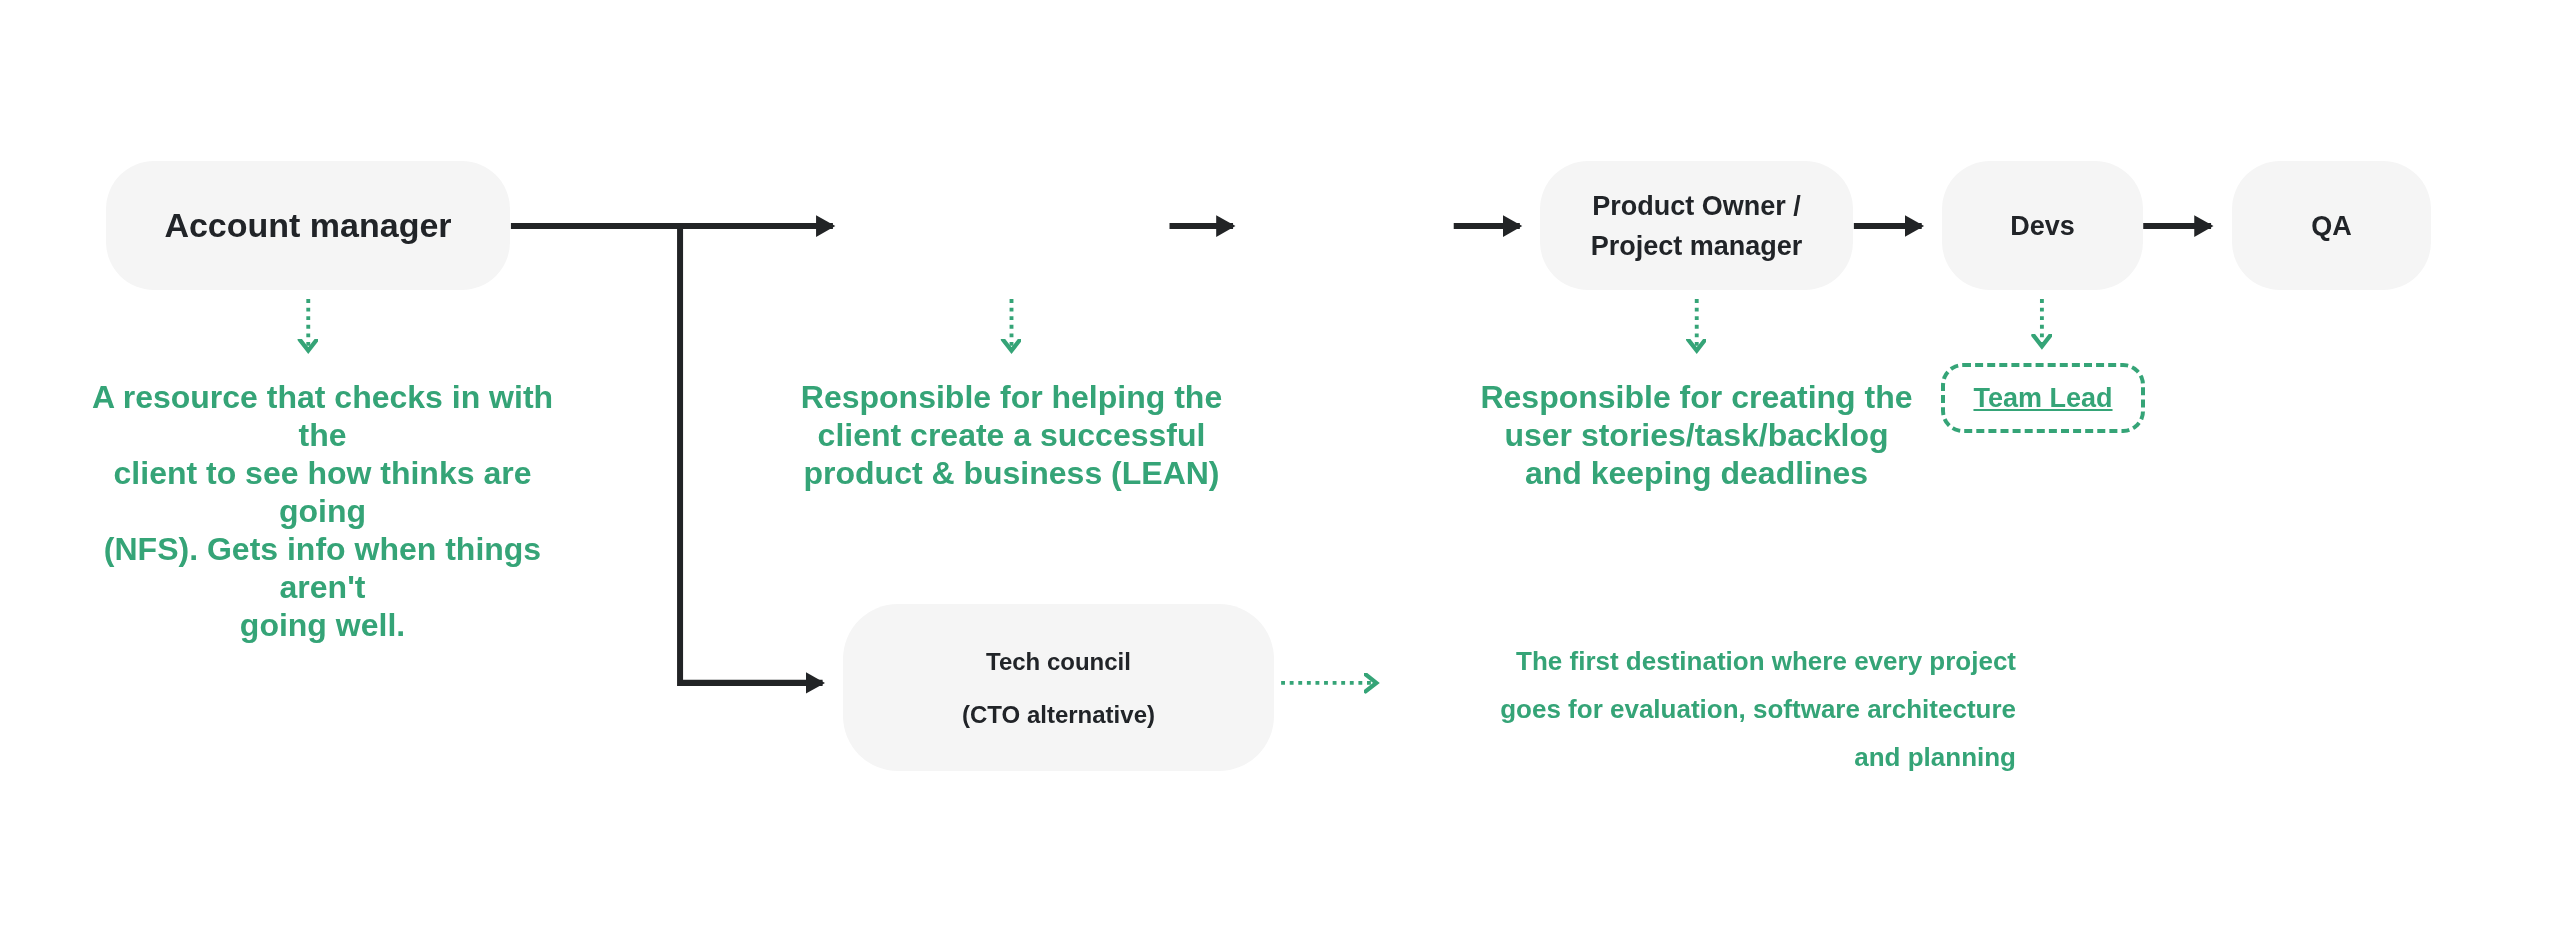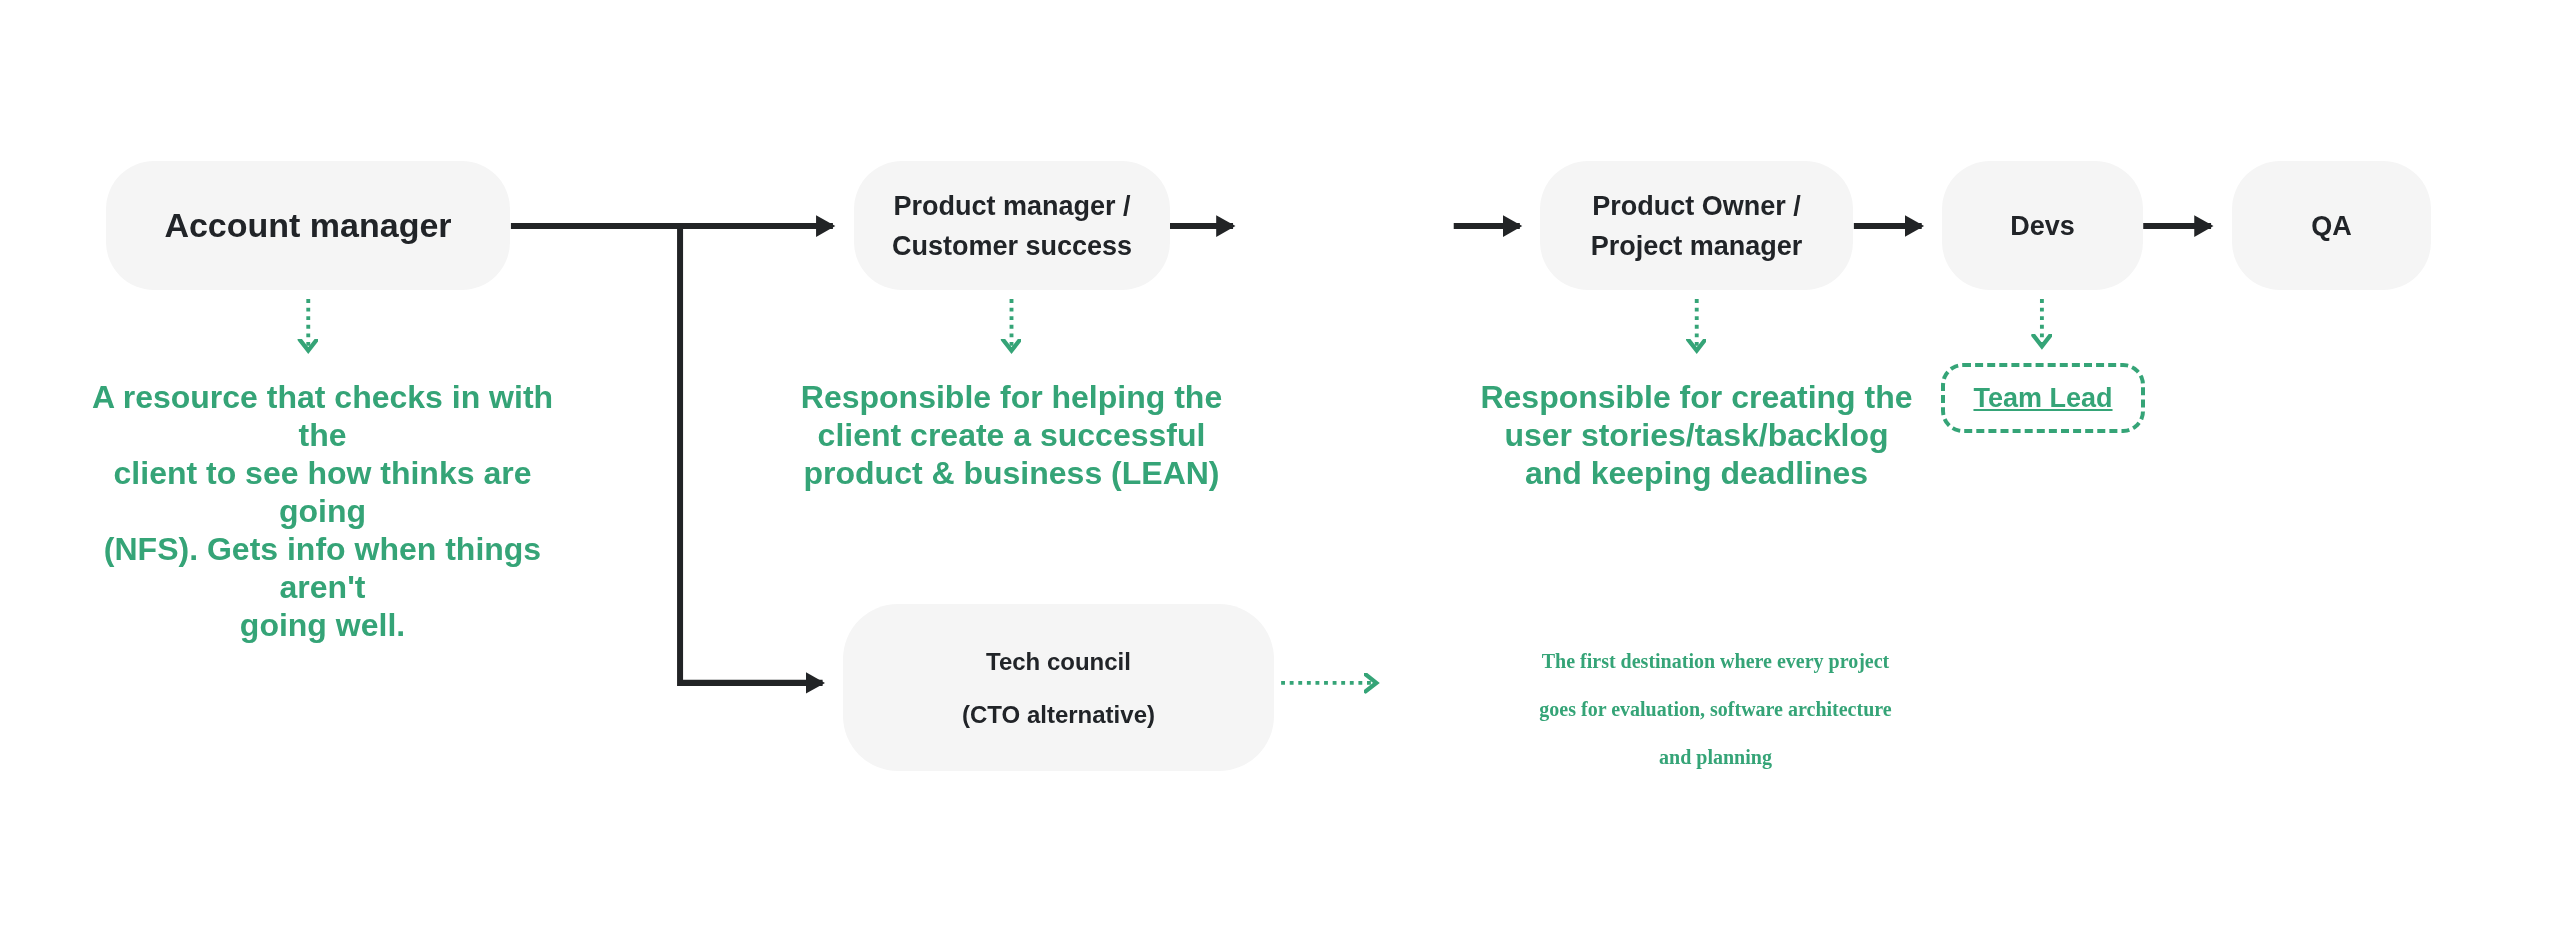--- a/index.html
+++ b/index.html
@@ -64,24 +64,23 @@
   .note {
     position: absolute;
     color: var(--green, #35a477);
     font-weight: 700;
     font-size: 32px;
     line-height: 38px;
     text-align: center;
     white-space: pre-line;
   }
   .note.left-align {
-    text-align: center;
-    font-size: 20px;
+    text-align: right;
+    font-size: 26px;
     line-height: 48px;
-    font-family: Liberation Serif, serif;
   }
 </style>
 </head>
 <body>
 
 <div class="canvas">
 
   <svg class="connectors" viewBox="0 0 3000 1093" xmlns="http://www.w3.org/2000/svg">
     <defs>
       <marker id="ah" markerWidth="4" markerHeight="4" refX="2.8" refY="1.8" orient="auto">
@@ -103,24 +102,20 @@
     <path class="dotted" d="M1178 348 V407" marker-end="url(#gh)"></path>
     <path class="dotted" d="M1976 348 V407" marker-end="url(#gh)"></path>
     <path class="dotted" d="M2378 348 V402" marker-end="url(#gh)"></path>
     <path class="dotted" d="M1492 795 H1602" marker-end="url(#gh)"></path>
   </svg>
 
   <div class="node" style="left:106px; top:161px; width:404px; height:129px;">
     <span class="node-label fs40">Account manager</span>
   </div>
 
-  <div class="node" style="left:854px; top:161px; width:316px; height:129px;">
-    <span class="node-label fs31">Product manager /
-Customer success</span>
-  </div>
 
 
   <div class="node" style="left:1540px; top:161px; width:313px; height:129px;">
     <span class="node-label fs31">Product Owner /
 Project manager</span>
   </div>
 
   <div class="node" style="left:1942px; top:161px; width:201px; height:129px;">
     <span class="node-label fs31">Devs</span>
   </div>

